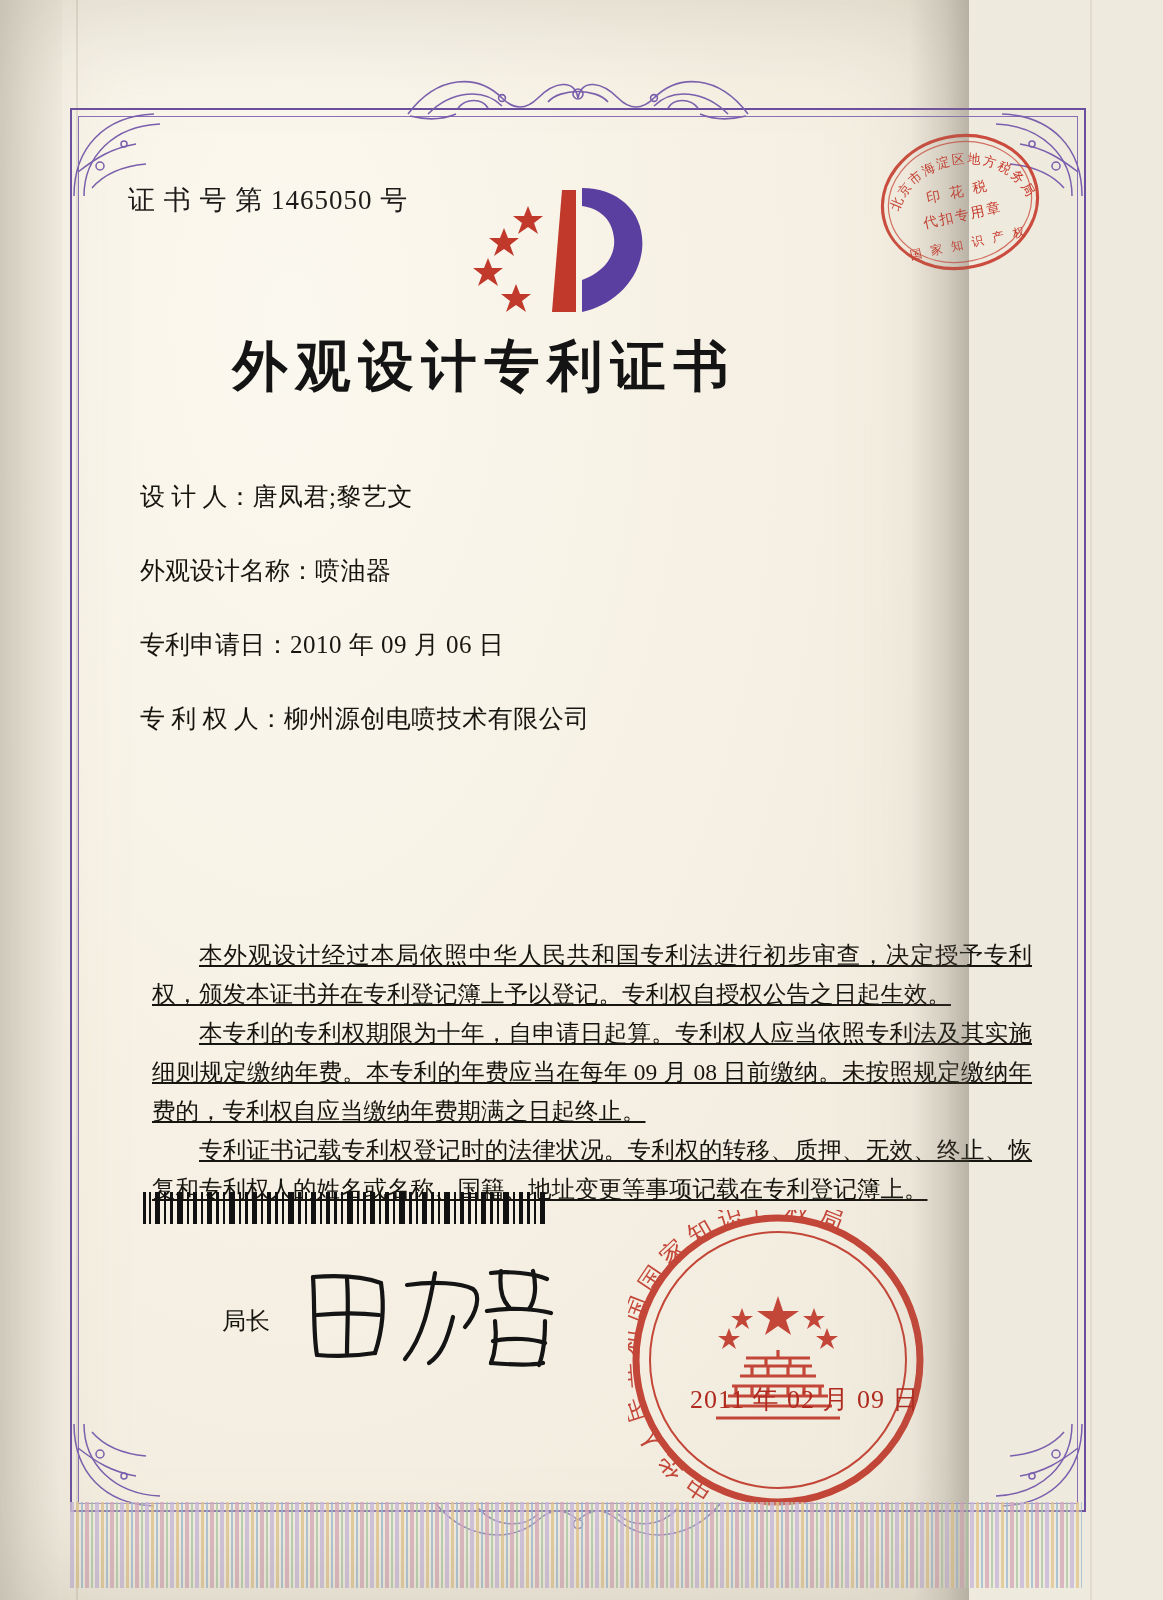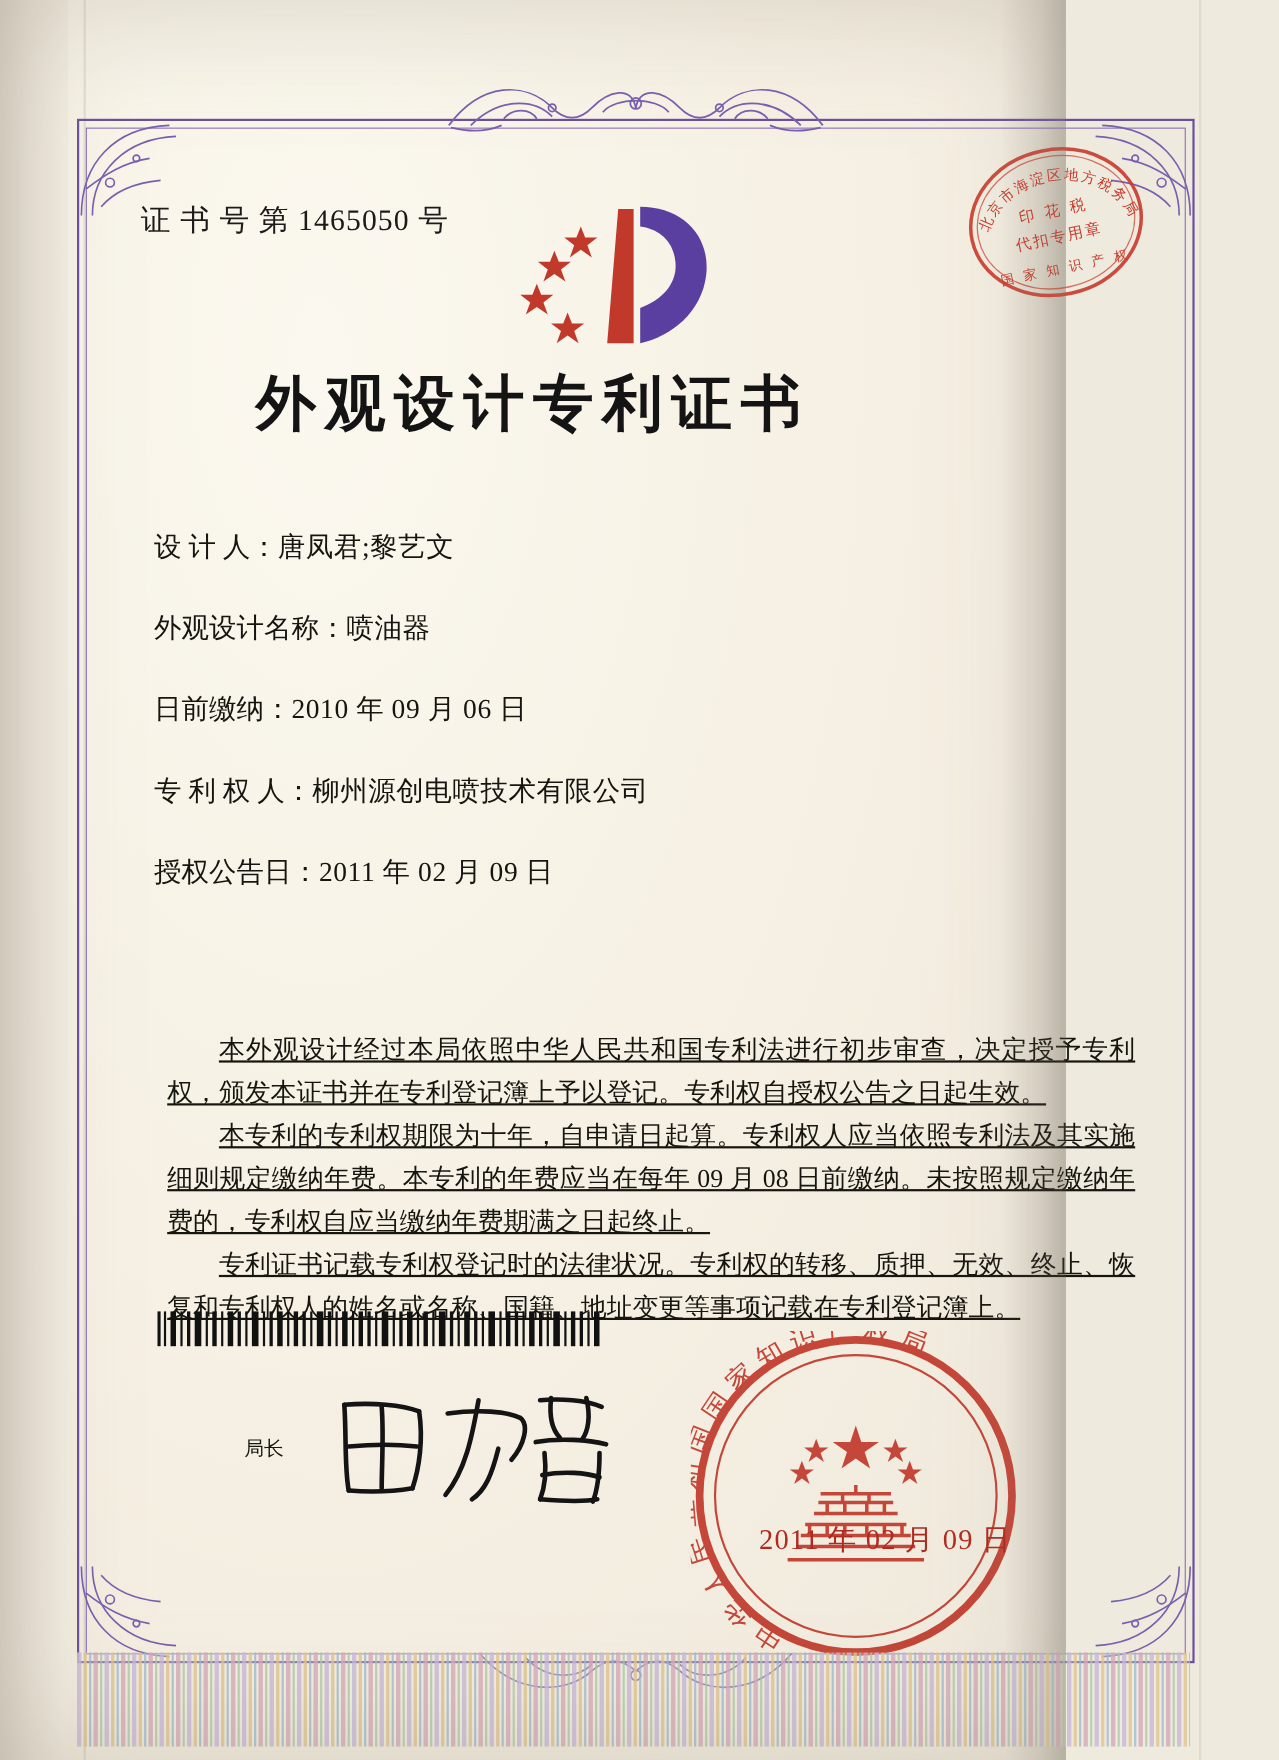--- a/index.html
+++ b/index.html
@@ -60,21 +60,21 @@
   .field .val{letter-spacing:.5px;}
 
   
   #body{position:absolute;left:152px;top:936px;width:880px;font-size:23.5px;line-height:39px;color:#17150f;text-align:justify;text-decoration:underline;}
   #body p{margin:0;text-indent:2em;}
 
   
   #barcode{position:absolute;left:143px;top:1192px;width:410px;height:32px;}
 
   
-  #sig-label{position:absolute;left:222px;top:1305px;font-size:18px;color:#17150f;}
+  #sig-label{position:absolute;left:222px;top:1305px;font-size:24px;color:#17150f;}
   #signature{position:absolute;left:295px;top:1255px;width:260px;height:120px;}
 
   
   #seal{position:absolute;left:628px;top:1210px;width:300px;height:300px;}
   #seal-date{position:absolute;left:690px;top:1382px;font-size:26px;color:#b02a1f;letter-spacing:1px;}
 
   
   #footer{position:absolute;left:0;right:0;top:1482px;text-align:center;font-size:22px;color:#1b1b1b;letter-spacing:2px;}
 
   
@@ -210,27 +210,24 @@
   <div id="title">外观设计专利证书</div>
 
   <div id="fields">
     <div class="field">
       <span class="lbl">设  计  人：</span><span class="val">唐凤君;黎艺文</span>
     </div>
     <div class="field">
       <span class="lbl">外观设计名称：</span><span class="val">喷油器</span>
     </div>
     <div class="field">
-      <span class="lbl">日前缴纳：</span><span class="val">2010 年 09 月 06 日</span>
+      <span class="lbl">专利申请日：</span><span class="val">2010 年 09 月 06 日</span>
     </div>
     <div class="field">
       <span class="lbl">专 利 权 人：</span><span class="val">柳州源创电喷技术有限公司</span>
-    </div>
-    <div class="field">
-      <span class="lbl">授权公告日：</span><span class="val">2011 年 02 月 09 日</span>
     </div>
   </div>
 
   <div id="body">
     <p>本外观设计经过本局依照中华人民共和国专利法进行初步审查，决定授予专利权，颁发本证书并在专利登记簿上予以登记。专利权自授权公告之日起生效。</p>
     <p>本专利的专利权期限为十年，自申请日起算。专利权人应当依照专利法及其实施细则规定缴纳年费。本专利的年费应当在每年 09 月 08 日前缴纳。未按照规定缴纳年费的，专利权自应当缴纳年费期满之日起终止。</p>
     <p>专利证书记载专利权登记时的法律状况。专利权的转移、质押、无效、终止、恢复和专利权人的姓名或名称、国籍、地址变更等事项记载在专利登记簿上。</p>
   </div>
 
   <div id="barcode">

